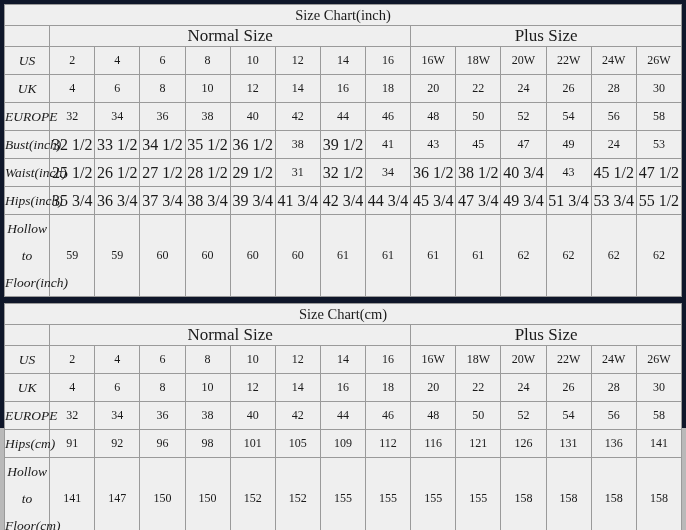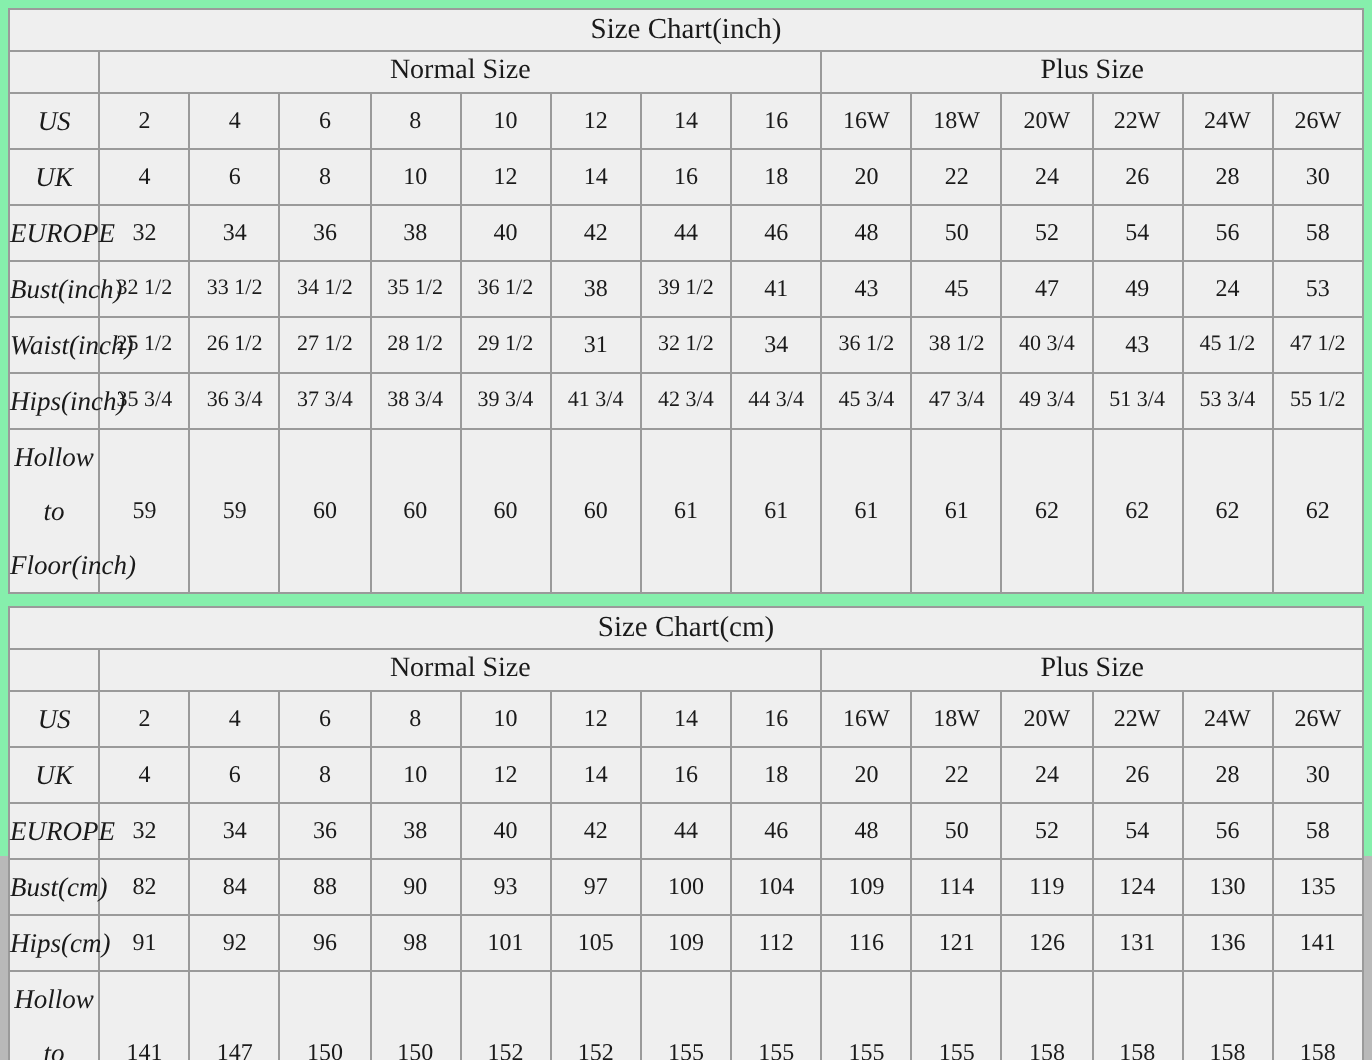--- a/index.html
+++ b/index.html
@@ -8,21 +8,21 @@
     background: #b9b9b9;
     width: 686px;
     height: 530px;
     font-family: "Liberation Serif", serif;
   }
   .page {
     width: 686px;
     height: 428px;
     box-sizing: border-box;
     padding: 4px 4px;
-    background: #86efac;
+    background: #0f172a;
     display: flex;
     flex-direction: column;
     gap: 6px;
   }
   table.chart {
     border-collapse: collapse;
     width: 678px;
     background: #efefef;
     table-layout: fixed;
   }
@@ -33,38 +33,38 @@
     color: #1a1a1a;
     background: #efefef;
     padding: 0;
   }
   .title-cell {
     font-size: 14.5px;
     height: 20px;
     line-height: 20px;
   }
   .group-cell {
-    font-size: 14px;
+    font-size: 17px;
     height: 20px;
     line-height: 20px;
   }
   .rowlabel {
     font-size: 13.5px;
     height: 27px;
     line-height: 27px;
     width: 139px;
     font-style: italic;
   }
   .datacell {
     font-size: 12px;
     height: 27px;
     line-height: 27px;
   }
   .datacell.small {
-    font-size: 11px;
+    font-size: 16px;
   }
   .cm table.chart .datacell {
     font-size: 12px;
   }
   .corner {
     background: #efefef;
   }
 </style>
 </head>
 <body>
@@ -259,37 +259,20 @@
             <td class="datacell">44</td>
             <td class="datacell">46</td>
             <td class="datacell">48</td>
             <td class="datacell">50</td>
             <td class="datacell">52</td>
             <td class="datacell">54</td>
             <td class="datacell">56</td>
             <td class="datacell">58</td>
           </tr>
           <tr>
-            <td class="rowlabel">Bust(cm)</td>
-            <td class="datacell">82</td>
-            <td class="datacell">84</td>
-            <td class="datacell">88</td>
-            <td class="datacell">90</td>
-            <td class="datacell">93</td>
-            <td class="datacell">97</td>
-            <td class="datacell">100</td>
-            <td class="datacell">104</td>
-            <td class="datacell">109</td>
-            <td class="datacell">114</td>
-            <td class="datacell">119</td>
-            <td class="datacell">124</td>
-            <td class="datacell">130</td>
-            <td class="datacell">135</td>
-          </tr>
-          <tr>
             <td class="rowlabel">Hips(cm)</td>
             <td class="datacell">91</td>
             <td class="datacell">92</td>
             <td class="datacell">96</td>
             <td class="datacell">98</td>
             <td class="datacell">101</td>
             <td class="datacell">105</td>
             <td class="datacell">109</td>
             <td class="datacell">112</td>
             <td class="datacell">116</td>

